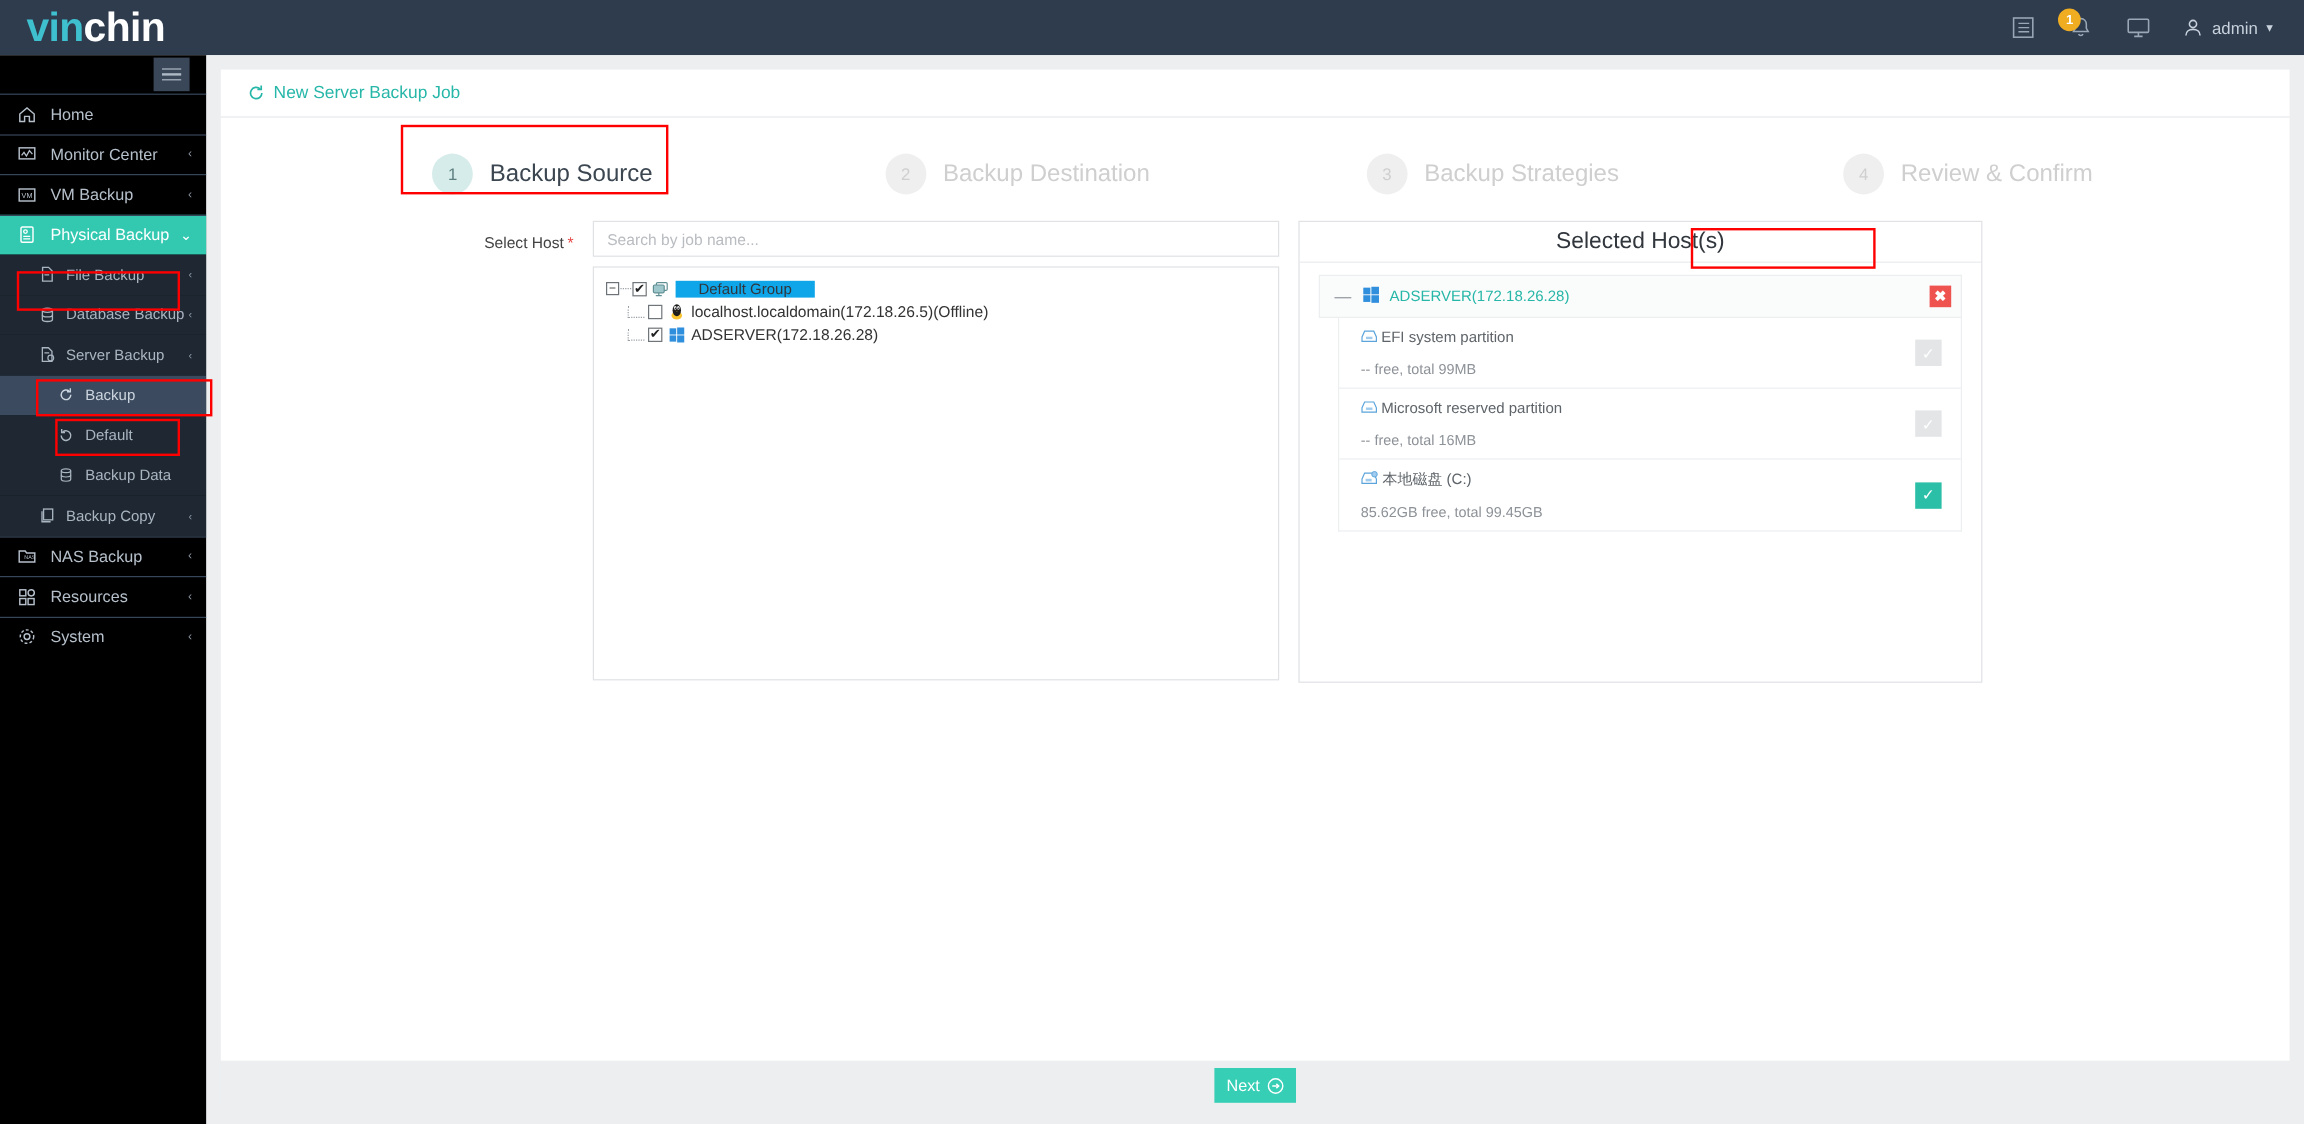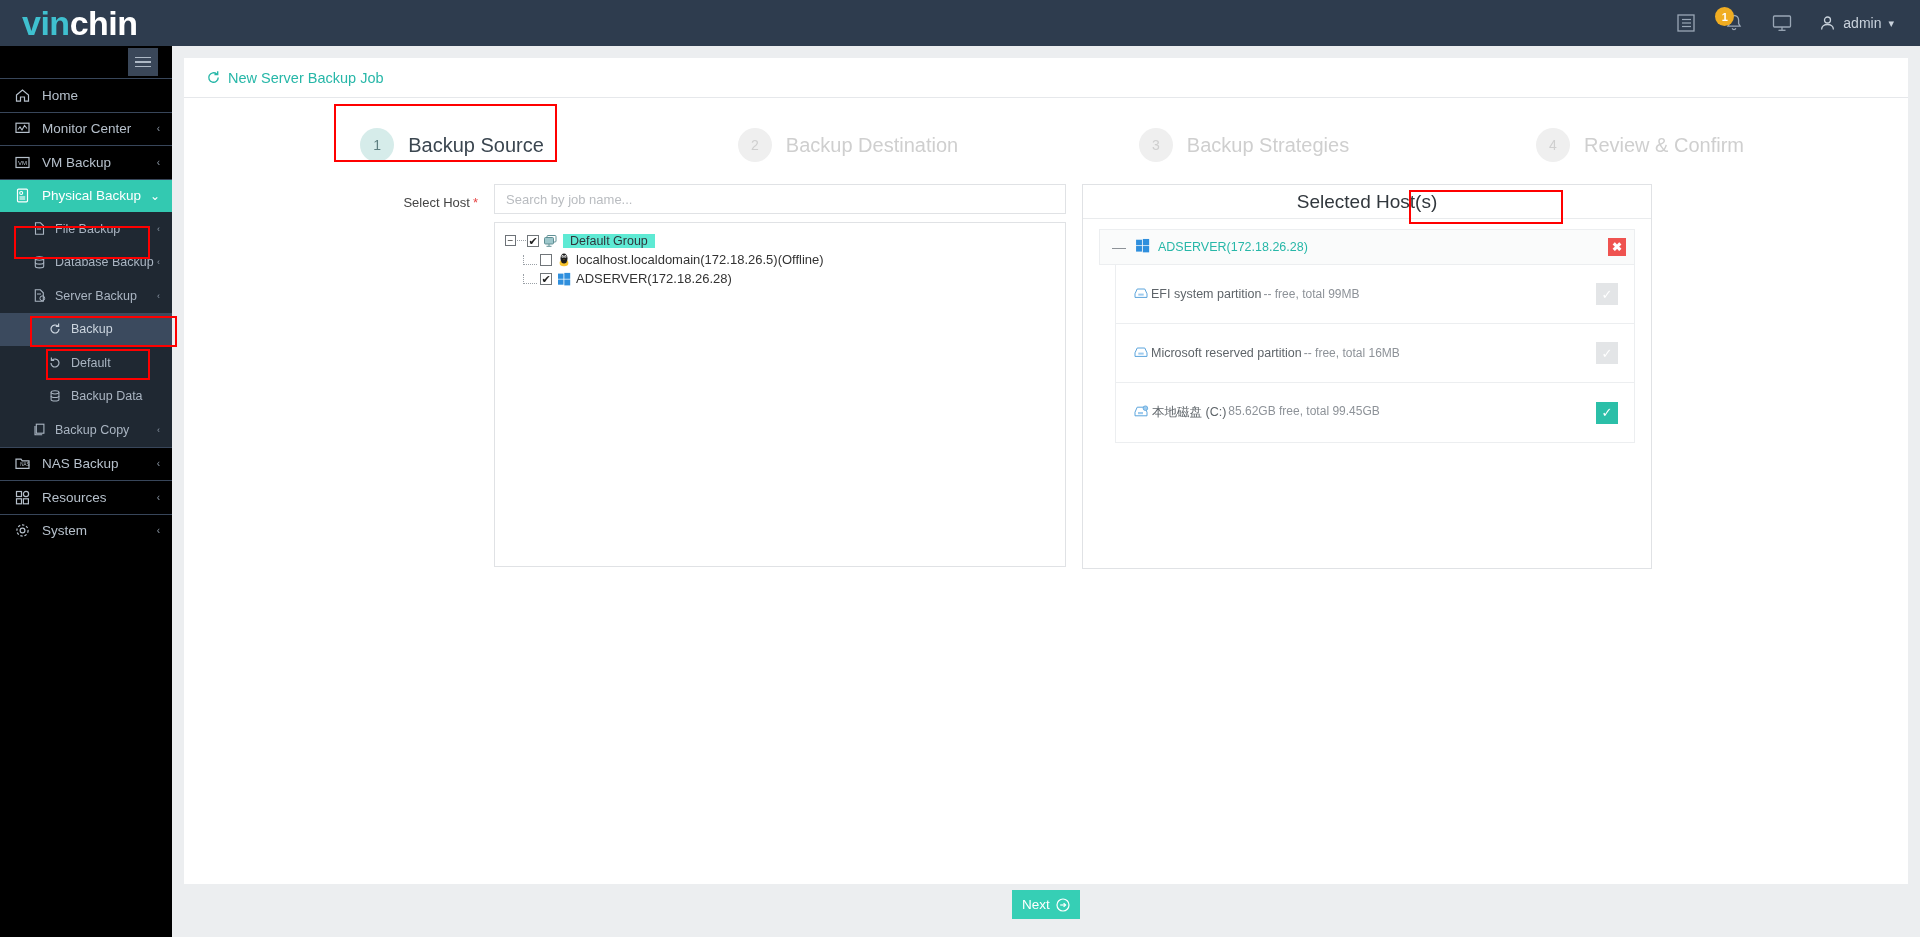--- a/index.html
+++ b/index.html
@@ -125,21 +125,21 @@
     font-size:10px; line-height:9px; color:#333; cursor:pointer; flex:0 0 11px;
   }
   .dots { width:9px; height:1px; border-top:1px dotted #9aa0a6; margin:0 1px; }
   .cb {
     width:12px; height:12px; border:1px solid #707579; background:#fff;
     display:flex; align-items:center; justify-content:center; flex:0 0 12px;
     margin-right:4px; cursor:pointer;
   }
   .cb.checked::after { content:"✔"; font-size:11px; color:#222; line-height:10px; }
   .tlabel { margin-left:2px; }
-  .tlabel.sel { background:#5eead4; padding:0 7px; }
+  .tlabel.sel { background:#0ea5e9; padding:0 19px; }
   .child-row { padding-left:18px; display:flex; align-items:center; height:19px; }
   .elbow { width:14px; height:10px; border-left:1px dotted #9aa0a6; border-bottom:1px dotted #9aa0a6; margin-right:3px; flex:0 0 14px; }
   .node-icon { width:15px; height:15px; margin-right:3px; flex:0 0 15px; display:flex; align-items:center; justify-content:center; }
 
   
   .right-panel { width:570px; margin-left:16px; border:1px solid #e0e2e5; height:385px; }
   .rp-head { height:34px; display:flex; align-items:center; justify-content:center; border-bottom:1px solid #e9ebed; font-size:19px; color:#31373d; position:relative; }
   .rp-body { padding:10px 16px; }
   .host-row {
     height:36px; border:1px solid #eceef0; background:#fafbfb;
@@ -151,21 +151,21 @@
     margin-left:auto; width:18px; height:18px; background:#ef5350; color:#fff;
     display:flex; align-items:center; justify-content:center;
     font-size:12px; line-height:1; cursor:pointer; font-weight:bold;
   }
   .part-list { margin:0 0 0 16px; border:1px solid #eceef0; border-top:none; }
   .part {
     height:59px; border-bottom:1px solid #eceef0;
     display:flex; align-items:center; padding:0 16px 0 18px;
   }
   .part:last-child { border-bottom:none; }
-  .part .ptxt { display:flex; flex-direction:row; gap:2px; }
+  .part .ptxt { display:flex; flex-direction:column; gap:12px; }
   .part .pname { font-size:12.5px; color:#5e6469; display:flex; align-items:center; gap:3px; }
   .part .psub { font-size:12px; color:#8d9298; }
   .pcb { margin-left:auto; width:22px; height:22px; display:flex; align-items:center; justify-content:center; color:#fff; font-size:13px; }
   .pcb.off { background:#e3e5e7; color:#ffffff; }
   .pcb.on { background:#2bbfa8; cursor:pointer; }
 
   
   .footer {
     position:absolute; left:184px; top:884px; width:1724px; height:41px;
     background:#eceef0; display:flex; align-items:center; justify-content:center;

